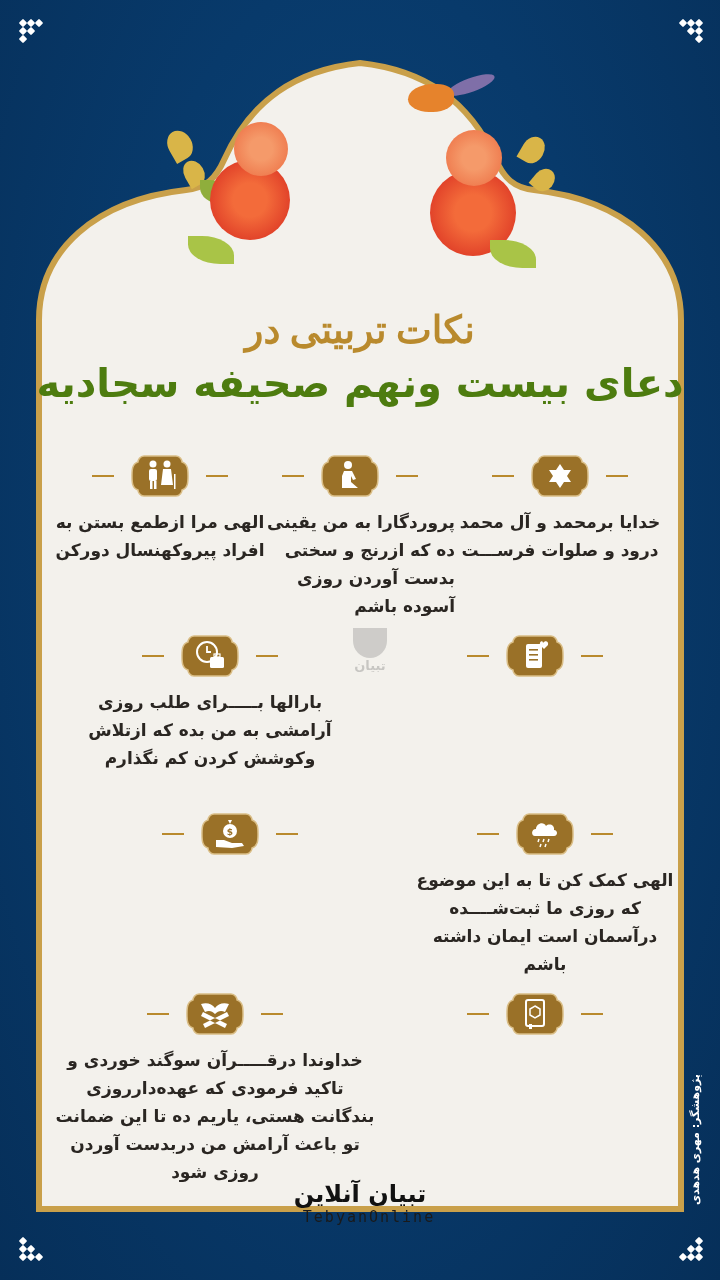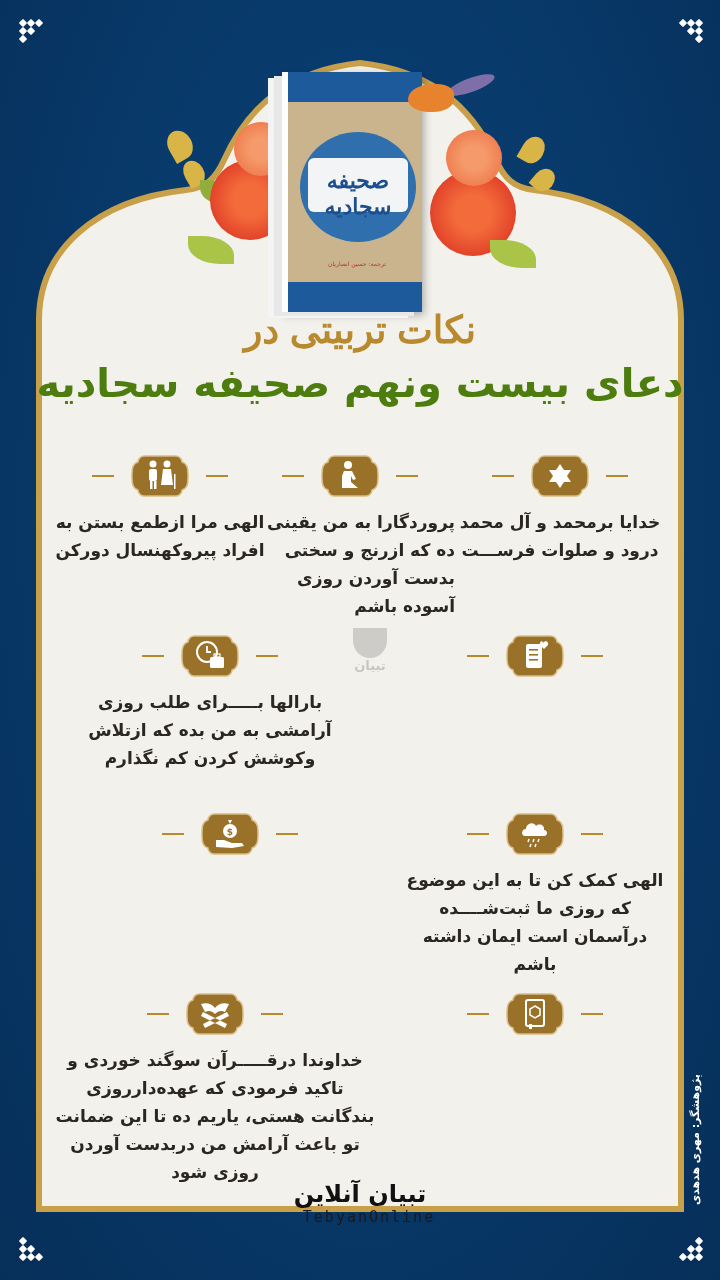--- a/index.html
+++ b/index.html
@@ -28,21 +28,21 @@
   .book .band-top, .book .band-bot { position:absolute; left:6px; right:0; height:30px; background:#1d5a9b; }
   .book .band-top { top:0; } .book .band-bot { bottom:0; }
   .book .medal { position:absolute; left:18px; top:60px; width:116px; height:110px; border-radius:50%; background:#2f6fae; }
   .book .medal-inner { position:absolute; left:26px; top:86px; width:100px; height:54px; background:#f2f4f6; border-radius:6px; }
   .book .ttl { position:absolute; left:30px; top:95px; width:92px; text-align:center; font-family:"DejaVu Serif", serif; font-size:22px; color:#1d4f8f; font-weight:bold; direction:rtl; }
   .book .sub { position:absolute; left:20px; top:188px; width:110px; text-align:center; font-size:6px; color:#b3342a; direction:rtl; }
   .bird { position:absolute; left:258px; top:24px; width:46px; height:28px; background:#e6832c; border-radius:60% 40% 50% 50%; }
   .bird-tail { position:absolute; left:296px; top:18px; width:50px; height:14px; background:#7f6fa8; border-radius:50%; transform:rotate(-20deg); }
   .title1 {
     position:absolute; left:0; right:0; top:308px; text-align:center; direction:rtl;
-    font-family:Liberation Sans, sans-serif; font-weight:bold; font-size:38px; color:#b98a2d;
+    font-family:Liberation Serif, serif; font-weight:bold; font-size:38px; color:#b98a2d;
   }
   .title2 {
     position:absolute; left:0; right:0; top:360px; text-align:center; direction:rtl;
     font-family:"DejaVu Sans", sans-serif; font-weight:bold; font-size:40px; color:#4d7c0f;
   }
   .item { position:absolute; width:250px; text-align:center; }
   .icon-wrap { position:relative; height:48px; width:200px; margin:0 auto; }
   .icon-wrap .line { position:absolute; top:23px; width:22px; height:2px; background:#b98a2d; }
   .icon-wrap .line.l { left:32px; } .icon-wrap .line.r { right:32px; }
   .badge {
@@ -111,29 +111,20 @@
   <div class="bud" style="left:34px;top:100px;width:20px;height:26px;"></div>
   <div class="leaf" style="left:50px;top:120px;width:30px;height:24px;"></div>
   <div class="flower" style="left:60px;top:100px;width:80px;height:80px;background:radial-gradient(circle,#f36b3a 30%,#e2442a 70%,#c9381f);"></div>
   <div class="flower" style="left:84px;top:62px;width:54px;height:54px;background:radial-gradient(circle,#f59a6a 30%,#ec6b40);"></div>
   <div class="leaf" style="left:38px;top:176px;width:46px;height:28px;background:#a9c447;"></div>
   <div class="flower" style="left:280px;top:110px;width:86px;height:86px;background:radial-gradient(circle,#f36b3a 30%,#e2442a 70%,#c9381f);"></div>
   <div class="flower" style="left:296px;top:70px;width:56px;height:56px;background:radial-gradient(circle,#f59a6a 30%,#ec6b40);"></div>
   <div class="bud" style="left:372px;top:76px;width:22px;height:28px;transform:rotate(30deg);"></div>
   <div class="bud" style="left:384px;top:108px;width:20px;height:24px;transform:rotate(40deg);"></div>
   <div class="leaf" style="left:340px;top:180px;width:46px;height:28px;background:#a9c447;"></div>
-  <div class="book">
-    <div class="cover"></div>
-    <div class="band-top"></div>
-    <div class="band-bot"></div>
-    <div class="medal"></div>
-    <div class="medal-inner"></div>
-    <div class="ttl">صحیفه سجادیه</div>
-    <div class="sub">ترجمه: حسین انصاریان</div>
-  </div>
   <div class="bird-tail"></div>
   <div class="bird"></div>
 </div>
 
 <div class="title1">نکات تربیتی در</div>
 <div class="title2">دعای بیست ونهم صحیفه سجادیه</div>
 
 <div class="item" style="left:455px;top:452px;width:210px;">
   <div class="icon-wrap">
       <span class="line l"></span>
@@ -207,21 +198,21 @@
           <circle cx="27" cy="20" r="10" fill="none" stroke="#fff" stroke-width="2"></circle>
           <path d="M27,14 V20 H31" stroke="#fff" stroke-width="1.8" fill="none"></path>
           <rect x="30" y="25" width="14" height="11" rx="1.5" fill="#fff"></rect>
           <rect x="34" y="22" width="6" height="3" fill="none" stroke="#fff" stroke-width="1.2"></rect>
         </svg>
     </div>
   </div>
   <p>بارالها بـــــرای طلب روزی آرامشی به من بده که ازتلاش وکوشش کردن کم نگذارم</p>
 </div>
 
-<div class="item" style="left:405px;top:810px;width:260px;">
+<div class="item" style="left:415px;top:810px;width:260px;">
   <div class="icon-wrap">
       <span class="line l"></span>
       <span class="line r"></span>
     <div class="badge">
       <svg width="60" height="48">
           <path d="M14,4 H46 C50,4 52,8 52,10 C58,12 58,18 58,24 C58,30 58,36 52,38 C52,40 50,44 46,44 H14 C10,44 8,40 8,38 C2,36 2,30 2,24 C2,18 2,12 8,10 C8,8 10,4 14,4Z" fill="#9a7128" stroke="#d9bd85" stroke-width="1.5"></path>
           <path d="M20,26 C16,26 16,19 21,19 C21,13 29,11 31,16 C34,13 40,15 39,20 C43,20 43,26 39,26Z" fill="#fff"></path>
           <g stroke="#fff" stroke-width="1.5">
             <line x1="24" y1="29" x2="23" y2="32"></line>
             <line x1="29" y1="29" x2="28" y2="32"></line>

